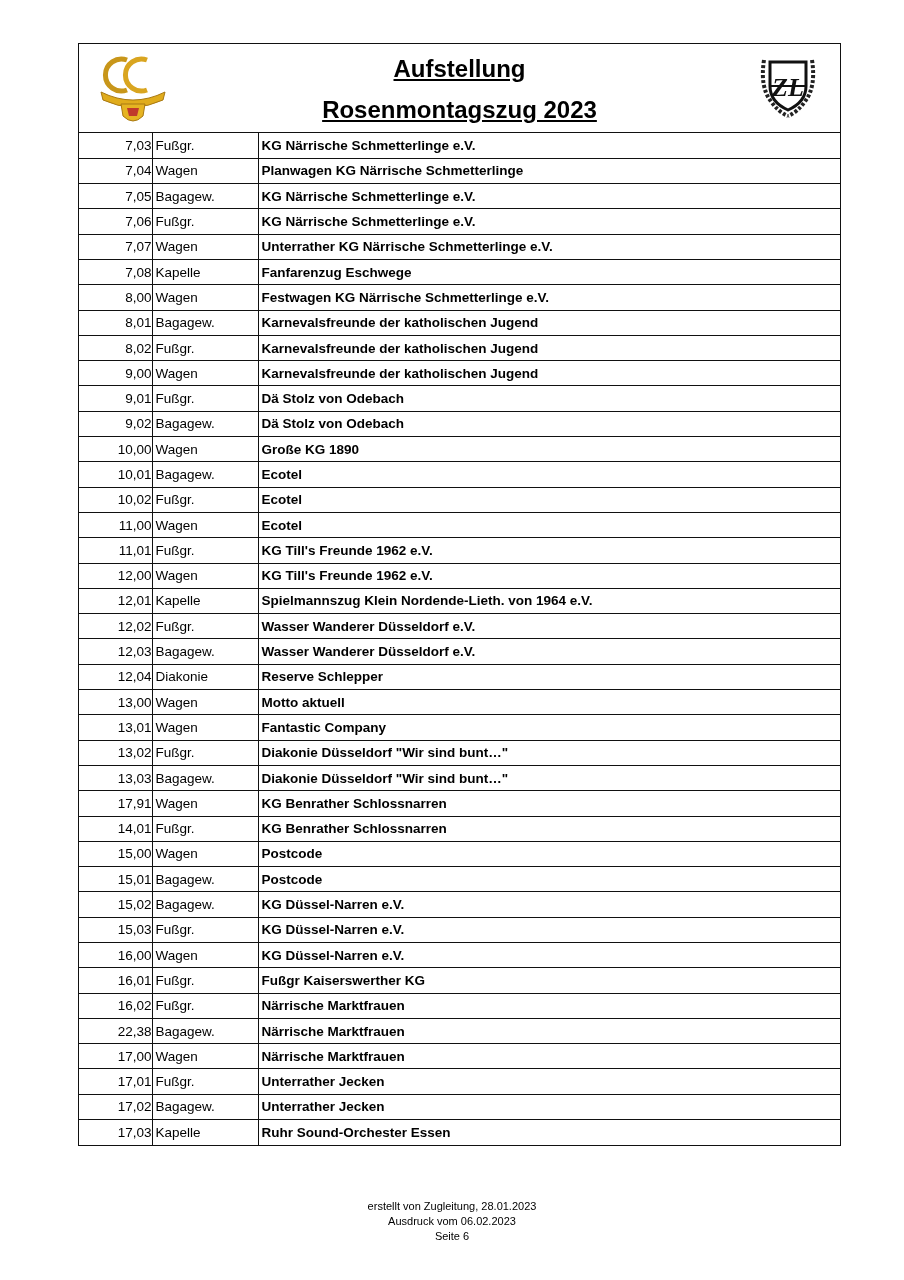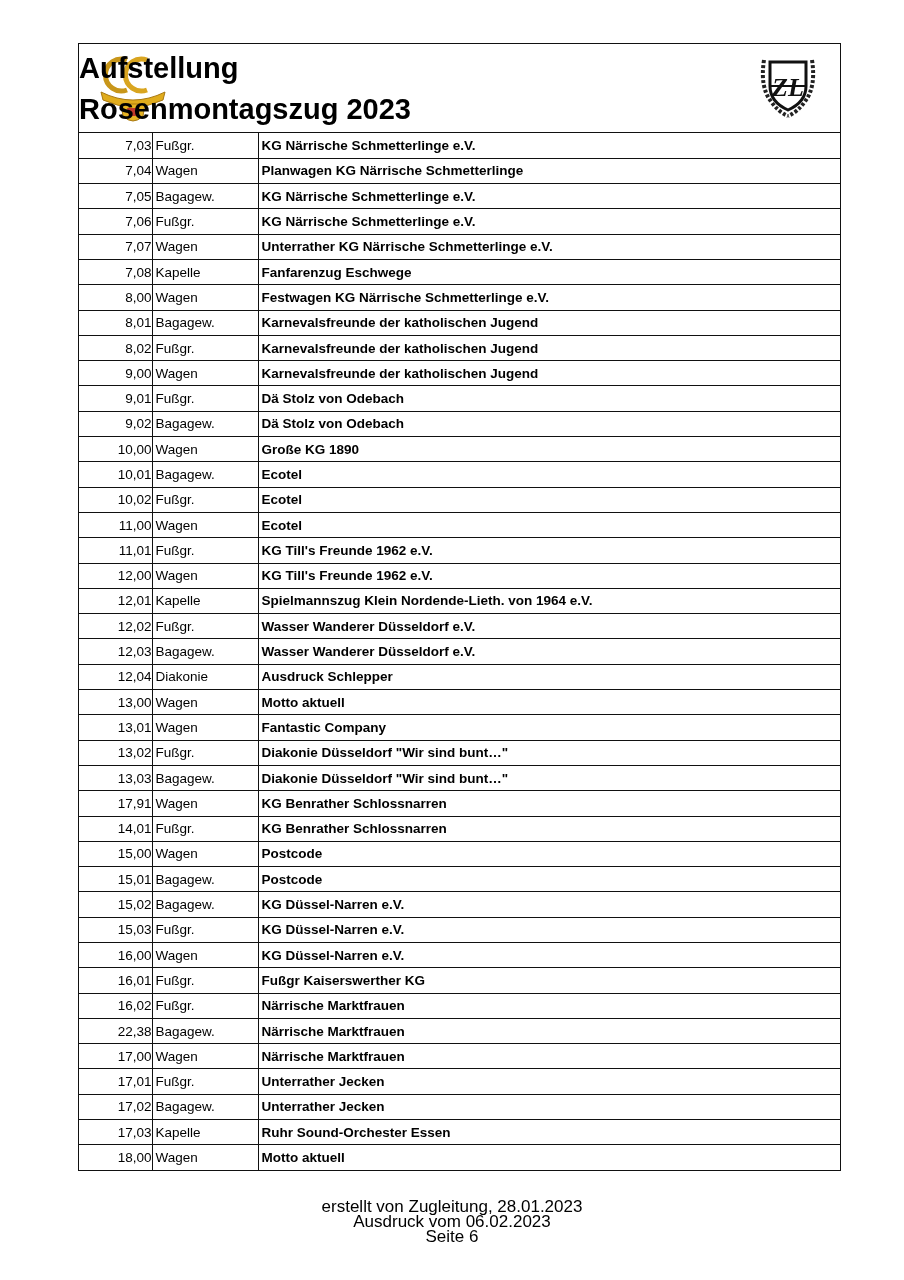--- a/index.html
+++ b/index.html
@@ -1,29 +1,29 @@
 <!DOCTYPE html>
 <html><head>
 <meta charset="utf-8">
 <style>
   html, body { margin: 0; padding: 0; background: #ffffff; }
   body { width: 904px; height: 1280px; position: relative; font-family: "Liberation Sans", sans-serif; color: #000; }
   .sheet { position: absolute; left: 78px; top: 43px; width: 763px; border: 1.5px solid #111; box-sizing: border-box; }
   .header { position: relative; height: 89px; border-bottom: 1.5px solid #111; box-sizing: border-box; }
-  .title { position: absolute; left: 0; right: 0; top: 4px; text-align: left; font-weight: bold; font-size: 29px; line-height: 41px; }
+  .title { position: absolute; left: 0; right: 0; top: 4px; text-align: center; font-weight: bold; font-size: 24px; line-height: 41px; text-decoration: underline; }
   .logo-left { position: absolute; left: 18px; top: 6px; width: 72px; height: 76px; }
   .logo-right { position: absolute; right: 20px; top: 12px; width: 64px; height: 64px; }
   table { border-collapse: collapse; width: 100%; table-layout: fixed; }
   td { border: 1.5px solid #111; height: 25.3px; padding: 0 0 0 3px; font-size: 13.5px; line-height: 15px; box-sizing: border-box; white-space: nowrap; overflow: hidden; }
   tr:first-child td { border-top: none; }
   tr:last-child td { border-bottom: none; }
   td:first-child { border-left: none; text-align: right; padding: 0; }
   td:last-child { border-right: none; font-weight: bold; }
   col.c1 { width: 73px; } col.c2 { width: 106px; }
-  .footer { position: absolute; left: 0; right: 0; top: 1199px; text-align: center; font-size: 17px; line-height: 15px; }
+  .footer { position: absolute; left: 0; right: 0; top: 1199px; text-align: center; font-size: 11px; line-height: 15px; }
 </style>
 </head>
 <body>
 
 <div class="sheet">
   <div class="header">
     <svg class="logo-left" viewBox="0 0 72 76">
       <path d="M30 10 A16 16 0 1 0 30 40" fill="none" stroke="#c8961a" stroke-width="5"></path>
       <path d="M50 10 A16 16 0 1 0 50 40" fill="none" stroke="#d9a520" stroke-width="5"></path>
       <path d="M4 42 Q36 58 68 42 L66 50 Q36 64 6 50 Z" fill="#e0ac1c" stroke="#a87812" stroke-width="1"></path>
@@ -151,21 +151,21 @@
           <td>Wasser Wanderer Düsseldorf e.V.</td>
         </tr>
         <tr>
           <td>12,03</td>
           <td>Bagagew.</td>
           <td>Wasser Wanderer Düsseldorf e.V.</td>
         </tr>
         <tr>
           <td>12,04</td>
           <td>Diakonie</td>
-          <td>Ausdruck Schlepper</td>
+          <td>Reserve Schlepper</td>
         </tr>
         <tr>
           <td>13,00</td>
           <td>Wagen</td>
           <td>Motto aktuell</td>
         </tr>
         <tr>
           <td>13,01</td>
           <td>Wagen</td>
           <td>Fantastic Company</td>
@@ -242,25 +242,20 @@
         </tr>
         <tr>
           <td>17,02</td>
           <td>Bagagew.</td>
           <td>Unterrather Jecken</td>
         </tr>
         <tr>
           <td>17,03</td>
           <td>Kapelle</td>
           <td>Ruhr Sound-Orchester Essen</td>
-        </tr>
-        <tr>
-          <td>18,00</td>
-          <td>Wagen</td>
-          <td>Motto aktuell</td>
         </tr>
       </tbody>
   </table>
 </div>
 
 <div class="footer">
   <div>erstellt von Zugleitung, 28.01.2023</div>
   <div>Ausdruck vom 06.02.2023</div>
   <div>Seite 6</div>
 </div>

